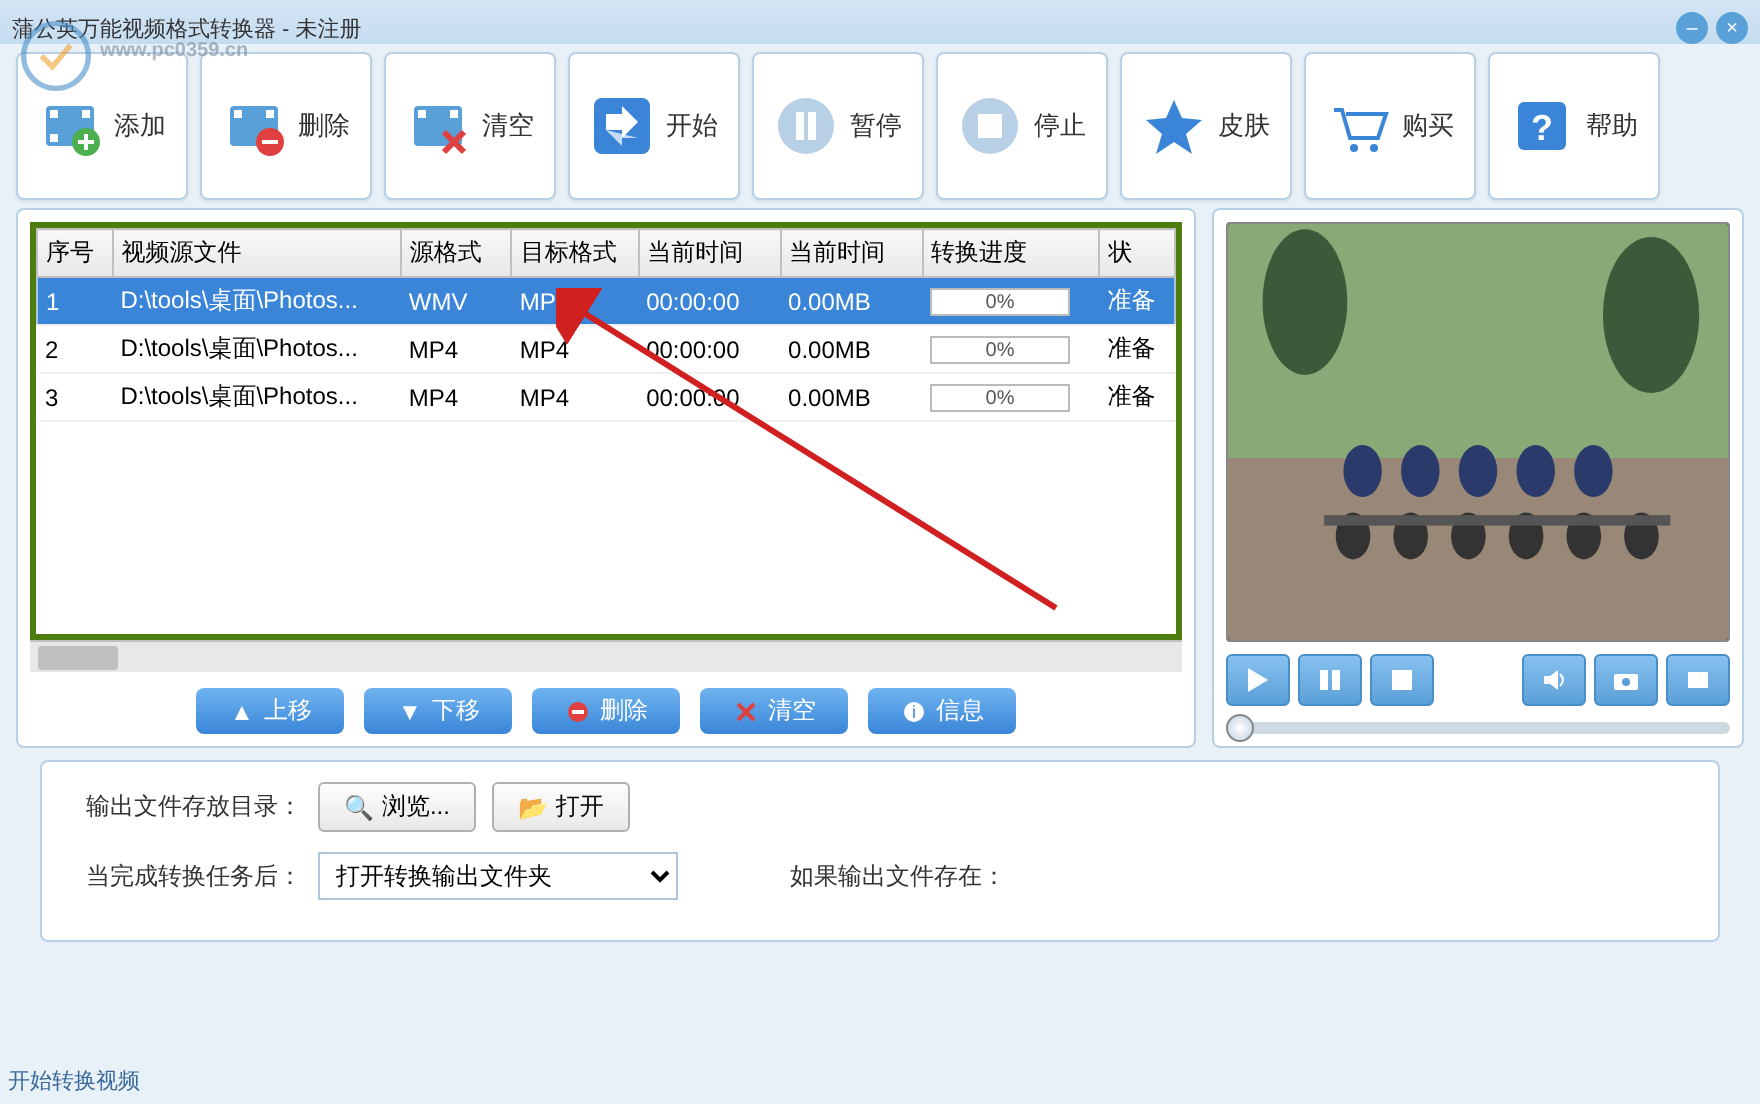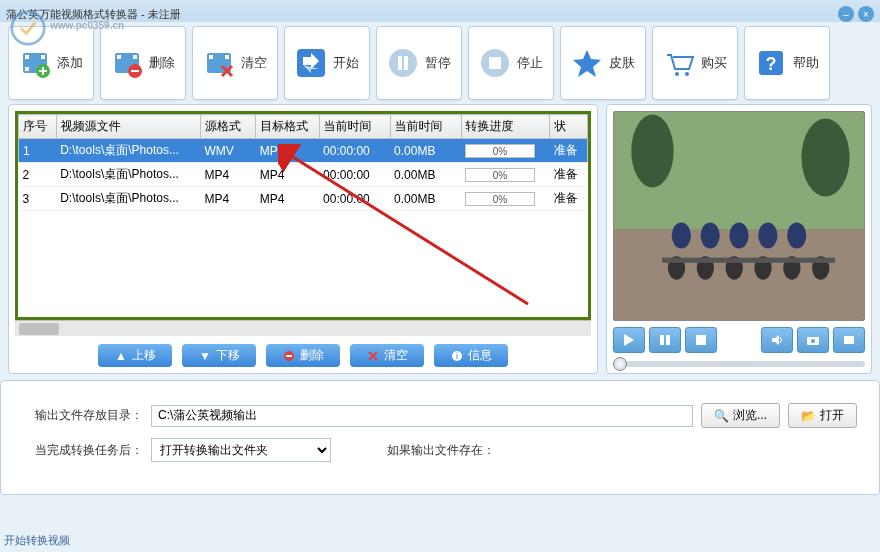--- a/index.html
+++ b/index.html
@@ -40,21 +40,21 @@
 .pillbtn .pi { width: 14px; height: 14px; display: inline-flex; align-items: center; justify-content: center; }
 
 .preview { flex: 1; background: #000; border: 1px solid #888; border-radius: 2px; position: relative; overflow: hidden; }
 .preview svg { width: 100%; height: 100%; }
 .pctrls { display: flex; gap: 4px; margin-top: 6px; }
 .pctl { width: 32px; height: 26px; background: linear-gradient(#88c0f0,#5aa0d8); border: 1px solid #4a8fc8; border-radius: 3px; display: flex; align-items: center; justify-content: center; cursor: pointer; color: #fff; }
 .pctl.sp { margin-left: auto; }
 .slider { margin-top: 8px; height: 6px; background: #d0d8e0; border-radius: 3px; position: relative; }
 .slider .knob { position: absolute; left: 0; top: -4px; width: 14px; height: 14px; background: radial-gradient(#fff,#c0d0e0); border: 1px solid #888; border-radius: 50%; }
 
-.bottom { margin: 6px 0; padding: 22px; }
+.bottom { margin: 6px 20px; padding: 10px; }
 .brow { display: flex; align-items: center; margin-bottom: 10px; font-size: 12px; gap: 8px; }
 .brow label { width: 120px; text-align: right; color: #333; }
 .txtin { flex: 1; border: 1px solid #b0c4d8; padding: 3px 6px; font-size: 12px; background: #fff; }
 .smbtn { background: linear-gradient(#fdfdfd,#e8e8e8); border: 1px solid #b0b0b0; border-radius: 3px; padding: 3px 12px; font-size: 12px; cursor: pointer; display: flex; align-items: center; gap: 4px; }
 .sel { border: 1px solid #b0c4d8; padding: 3px 4px; font-size: 12px; background: #fff; min-width: 180px; }
 .brow .gap { width: 40px; }
 
 .status { position: absolute; bottom: 4px; left: 4px; font-size: 11px; color: #3a6a9a; }
 
 .arrow { position: absolute; z-index: 60; pointer-events: none; }
@@ -338,21 +338,20 @@
     </div>
     <div class="slider">
         <div class="knob"></div>
       </div>
   </div>
 </div>
 
 <div class="panel bottom">
   <div class="brow">
     <label>输出文件存放目录：</label>
-    <input class="txtin" value="C:\蒲公英视频输出" style="">
     <button class="smbtn">
         <span>🔍</span>
         <span>浏览...</span>
       </button>
     <button class="smbtn">
         <span>📂</span>
         <span>打开</span>
       </button>
   </div>
   <div class="brow">

